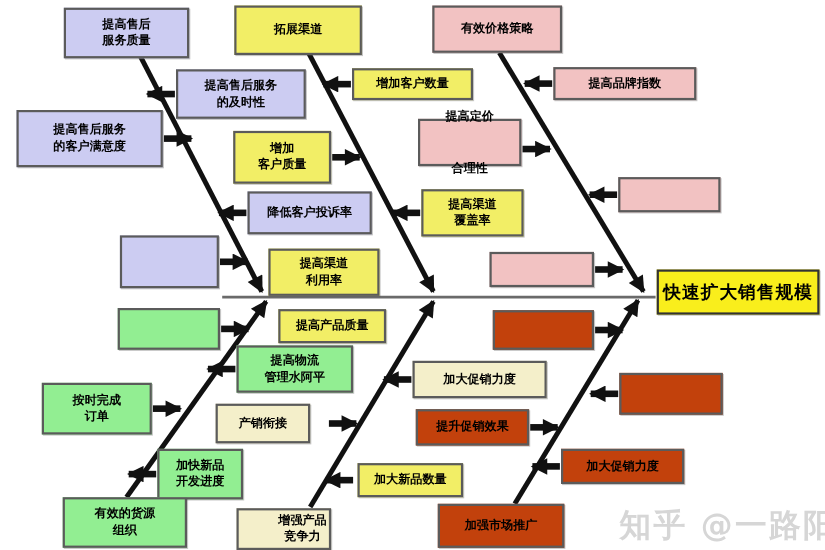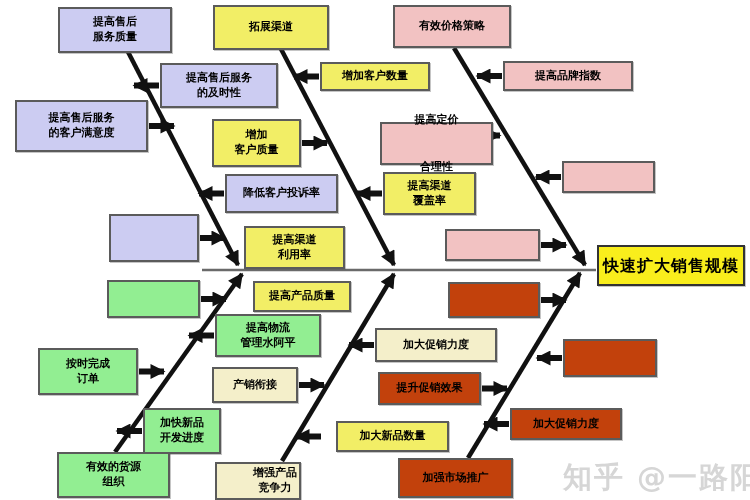--- a/index.html
+++ b/index.html
@@ -91,21 +91,21 @@
         <div class="node-line">提高品牌指数</div>
       </div>
       <div class="node c-purple" style="left: 15px; top: 100px; width: 133px; height: 52px;">
         <div class="node-line">提高售后服务</div>
         <div class="node-line">的客户满意度</div>
       </div>
       <div class="node c-yellow" style="left: 212px; top: 119px; width: 89px; height: 48px;">
         <div class="node-line">增加</div>
         <div class="node-line">客户质量</div>
       </div>
-      <div class="node c-pink" style="left: 380px; top: 122px; width: 113px; height: 43px; gap: 32px;">
+      <div class="node c-pink" style="left: 380px; top: 108px; width: 94px; height: 43px; gap: 32px;">
         <div class="node-line">提高定价</div>
         <div class="node-line">合理性</div>
       </div>
       <div class="node c-pink" style="left: 562px; top: 161px; width: 93px; height: 32px;"></div>
       <div class="node c-purple" style="left: 225px; top: 174px; width: 113px; height: 39px;">
         <div class="node-line">降低客户投诉率</div>
       </div>
       <div class="node c-yellow" style="left: 383px; top: 172px; width: 93px; height: 43px;">
         <div class="node-line">提高渠道</div>
         <div class="node-line">覆盖率</div>
@@ -129,31 +129,31 @@
         <div class="node-line">管理水阿平</div>
       </div>
       <div class="node c-beige" style="left: 375px; top: 328px; width: 122px; height: 34px;">
         <div class="node-line">加大促销力度</div>
       </div>
       <div class="node c-cyan" style="left: 563px; top: 339px; width: 94px; height: 38px;"></div>
       <div class="node c-green" style="left: 38px; top: 348px; width: 100px; height: 47px;">
         <div class="node-line">按时完成</div>
         <div class="node-line">订单</div>
       </div>
-      <div class="node c-beige" style="left: 212px; top: 367px; width: 86px; height: 36px;">
+      <div class="node c-beige" style="left: 196px; top: 367px; width: 86px; height: 36px;">
         <div class="node-line">产销衔接</div>
       </div>
       <div class="node c-cyan" style="left: 378px; top: 372px; width: 103px; height: 33px;">
         <div class="node-line">提升促销效果</div>
       </div>
       <div class="node c-green" style="left: 143px; top: 408px; width: 78px; height: 46px;">
         <div class="node-line">加快新品</div>
         <div class="node-line">开发进度</div>
       </div>
-      <div class="node c-yellow" style="left: 336px; top: 421px; width: 113px; height: 31px; justify-content: center;">
+      <div class="node c-yellow" style="left: 325px; top: 421px; width: 96px; height: 31px; justify-content: center;">
         <div class="node-line">加大新品数量</div>
       </div>
       <div class="node c-cyan" style="left: 510px; top: 408px; width: 112px; height: 32px;">
         <div class="node-line">加大促销力度</div>
       </div>
       <div class="node c-green" style="left: 57px; top: 452px; width: 113px; height: 46px;">
         <div class="node-line">有效的货源</div>
         <div class="node-line">组织</div>
       </div>
       <div class="node c-beige" style="left: 215px; top: 462px; width: 86px; height: 38px; padding-left: 34px;">

